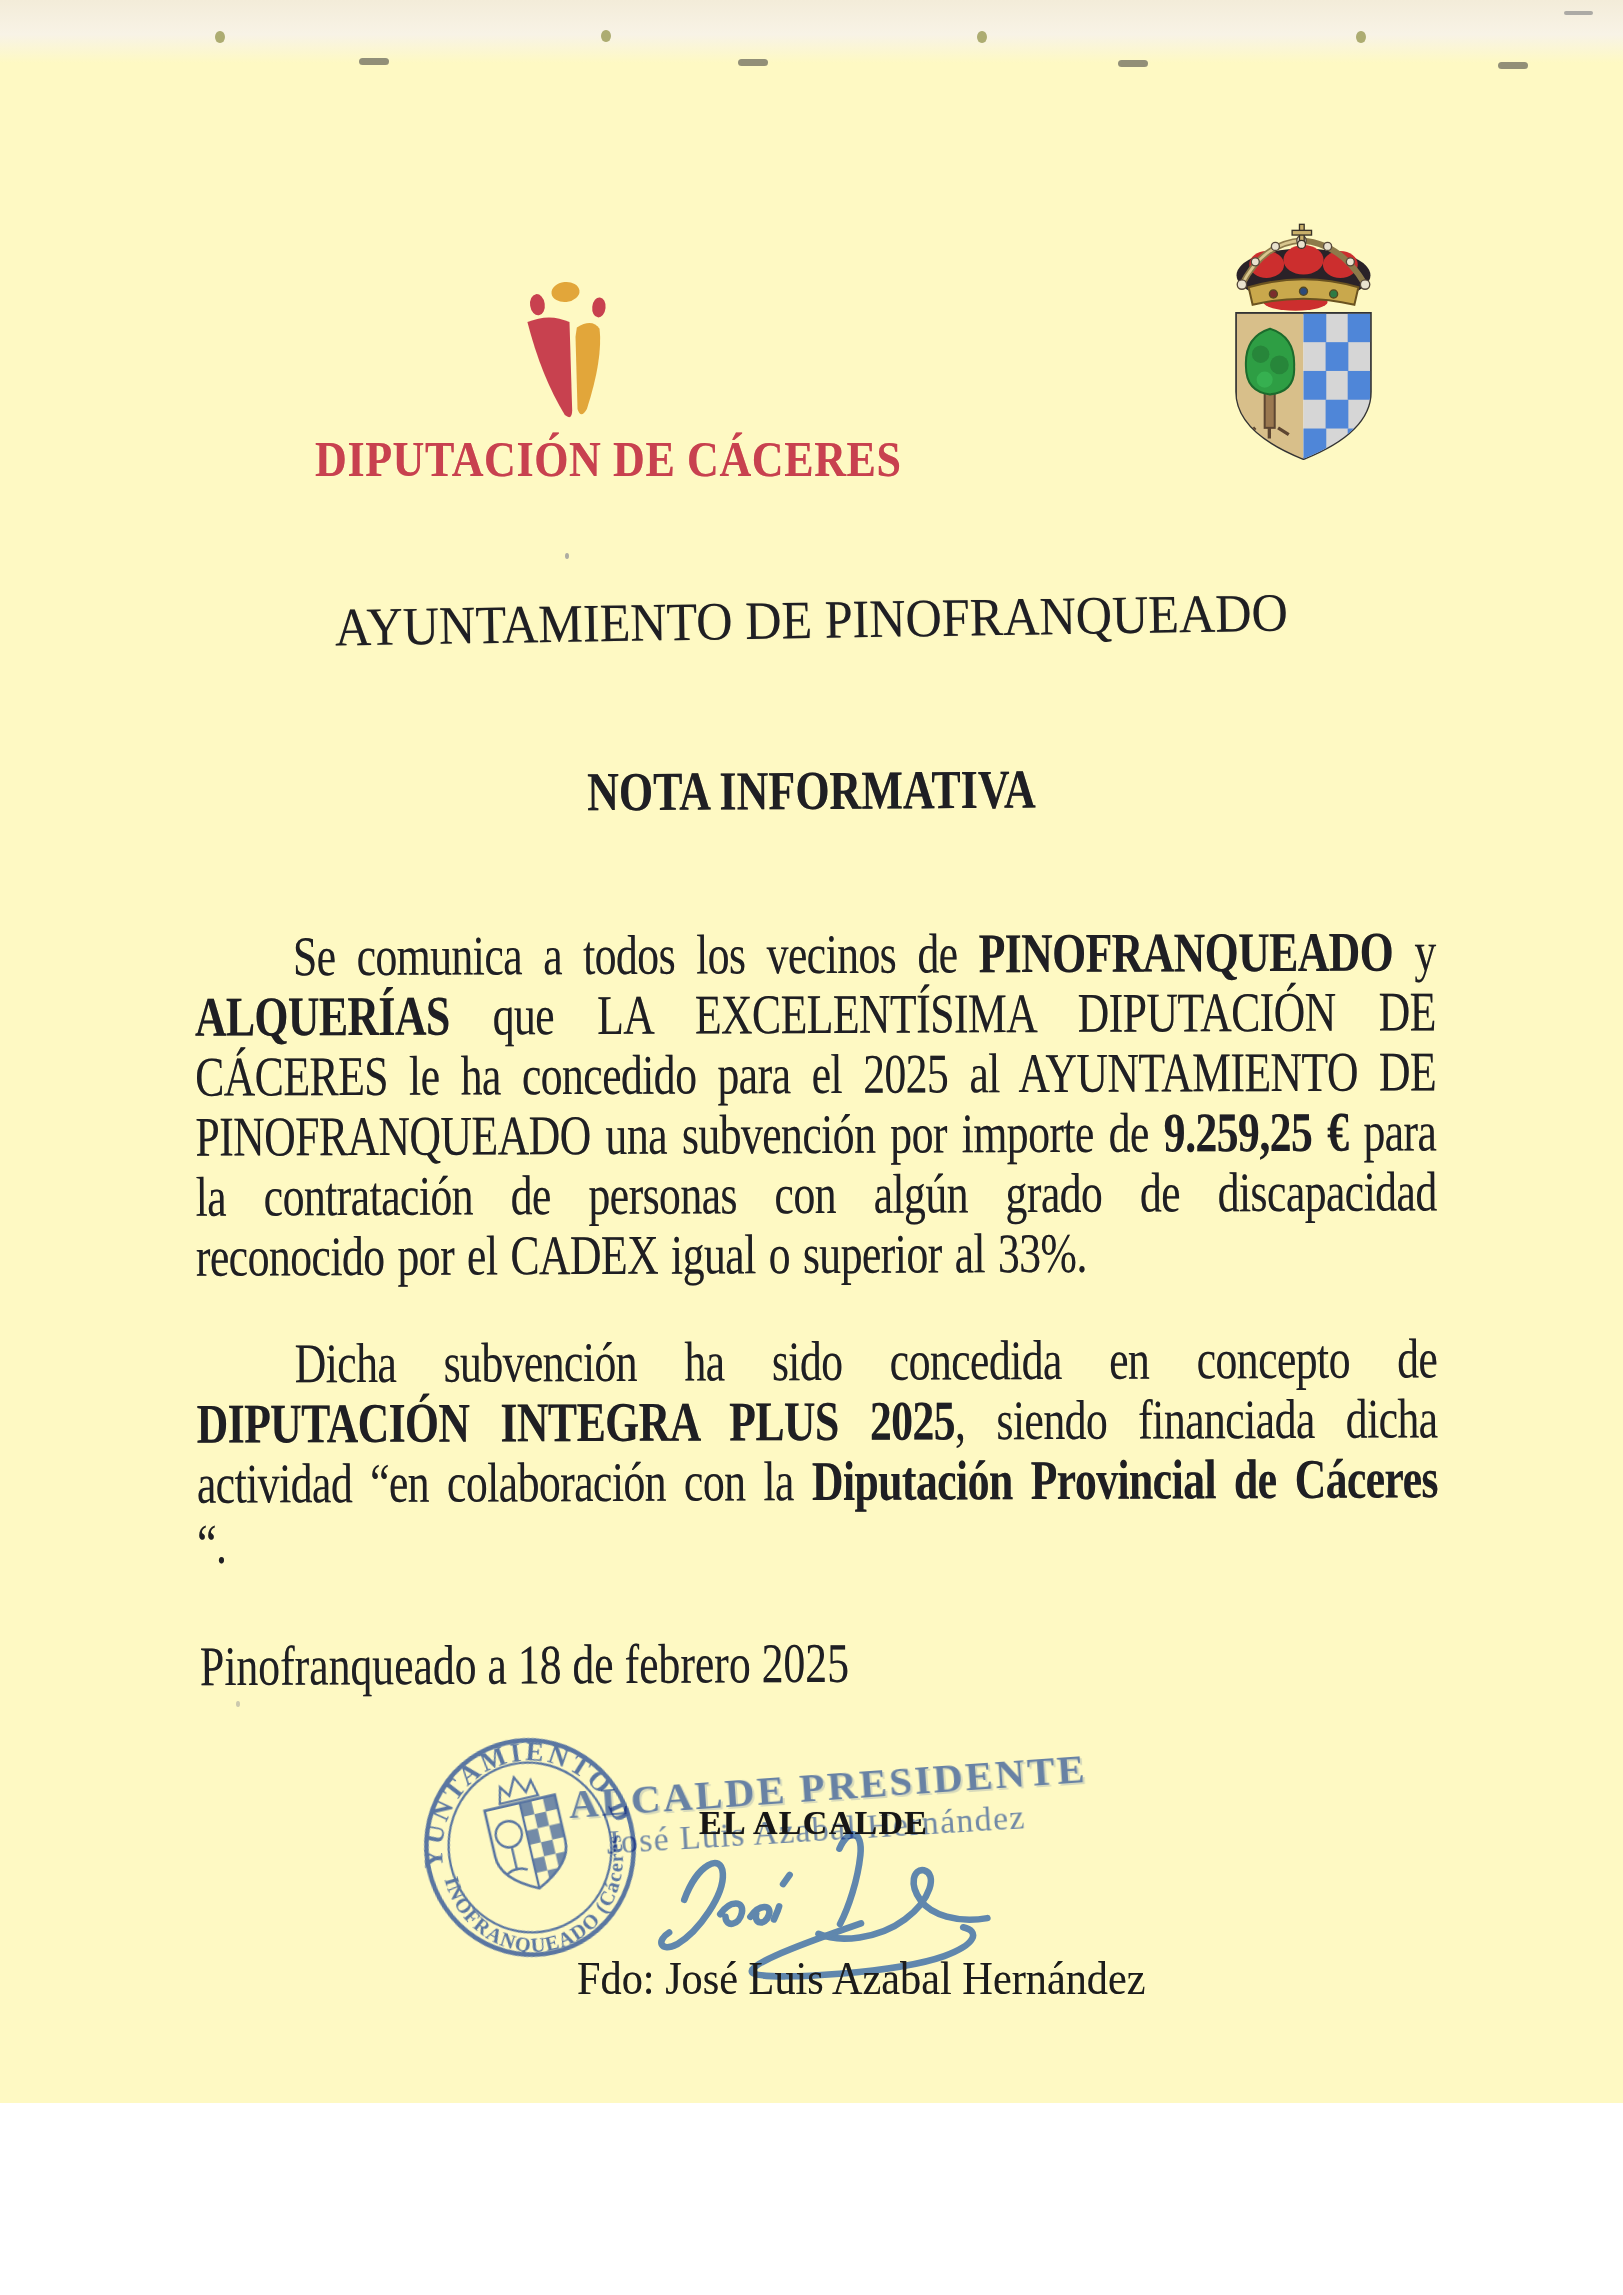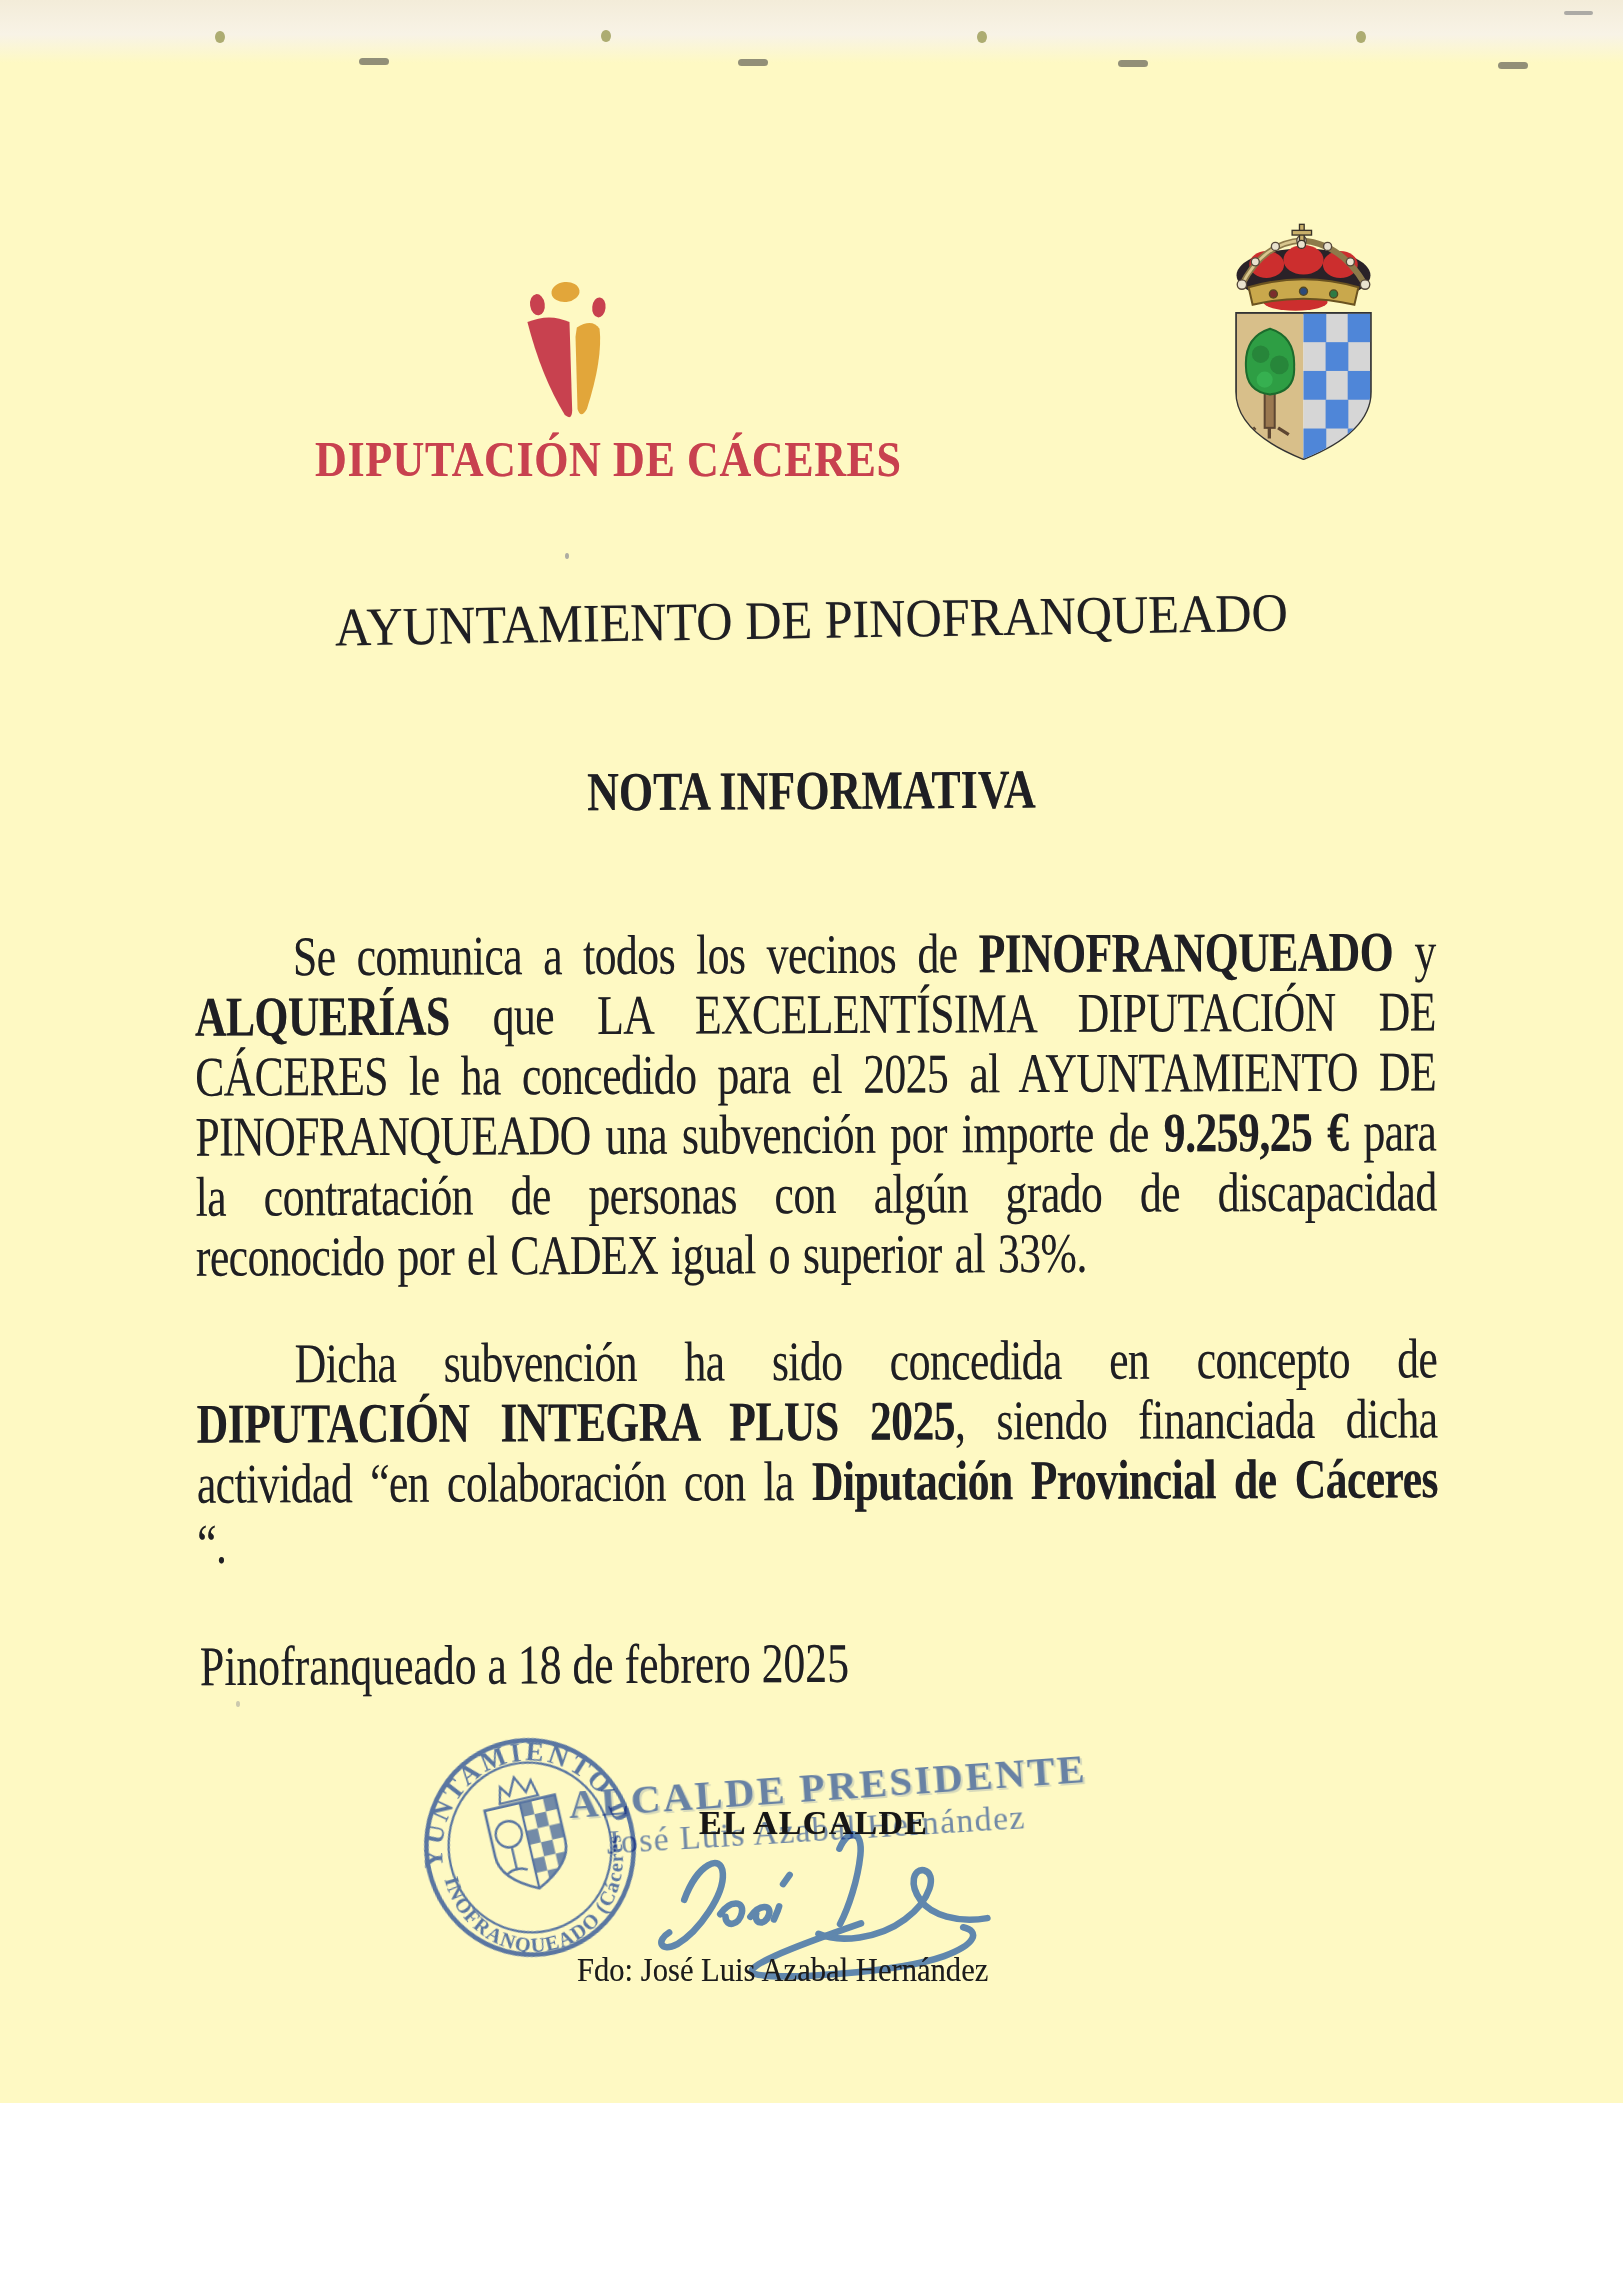--- a/index.html
+++ b/index.html
@@ -60,21 +60,21 @@
   .seal text{fill:currentColor;font-family:"Liberation Serif","DejaVu Serif",serif;font-weight:bold;}
   .stamp-role{position:absolute;left:162px;top:31px;font-size:41px;font-weight:bold;white-space:nowrap;
     color:var(--stamp-blue);opacity:.85;transform:rotate(-4deg);mix-blend-mode:multiply;
     letter-spacing:2.6px;filter:blur(0.3px);text-shadow:2px 2px 0 rgba(77,111,208,.25);}
   .stamp-name{position:absolute;left:200px;top:80px;font-size:34px;white-space:nowrap;
     color:var(--stamp-blue);opacity:.8;transform:rotate(-3.5deg);mix-blend-mode:multiply;
     letter-spacing:1.3px;filter:blur(0.3px);}
   .signer-title{position:absolute;left:293px;top:73px;font-size:34px;font-weight:bold;white-space:nowrap;
     color:#161616;letter-spacing:1.3px;text-shadow:0 0 0.7px rgba(0,0,0,.5);text-align:center;}
   .handwritten{position:absolute;left:216px;top:77px;mix-blend-mode:multiply;}
-  .fdo-line{position:absolute;left:171px;top:220px;font-size:34px;white-space:nowrap;color:#1c1c1c;
+  .fdo-line{position:absolute;left:171px;top:220px;font-size:47px;white-space:nowrap;color:#1c1c1c;
     text-shadow:0 0 0.7px rgba(0,0,0,.4);}
   .fdo-line .sq{display:inline-block;transform:scaleX(.9);transform-origin:left top;}
 </style>
 </head>
 <body>
 
 <div class="page">
 
   <div class="scan-band">
     <div class="speck olive" style="left:215px;top:31px;"></div>

